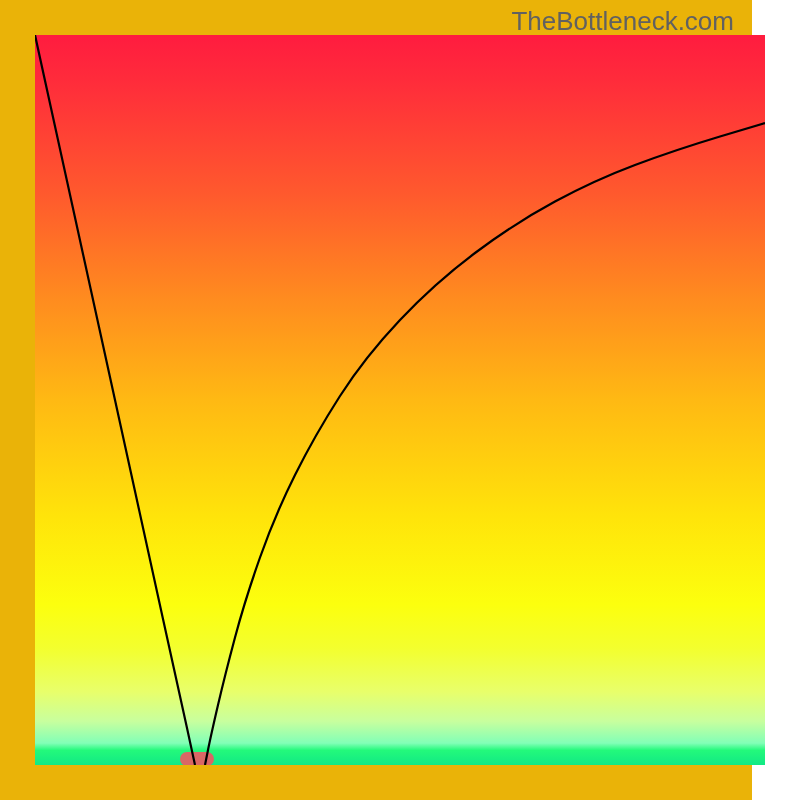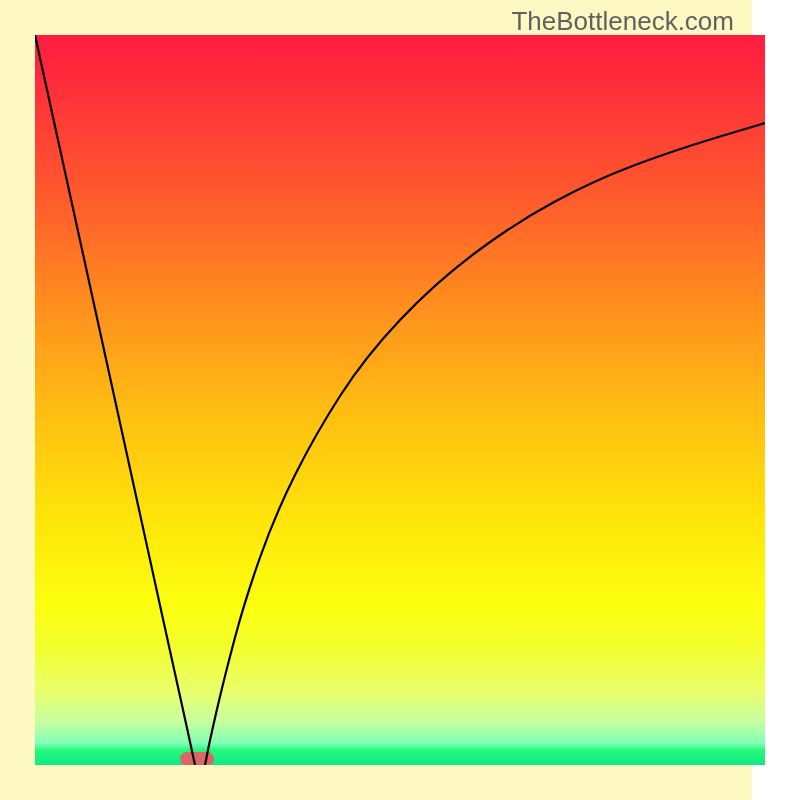--- a/index.html
+++ b/index.html
@@ -8,21 +8,21 @@
     width:800px;
     height:800px;
     overflow:hidden;
     font-family:Arial,Helvetica,sans-serif;
     background:#fff;
   }
   .frame{
     position:absolute;
     left:0;top:0;
     width:752px;height:800px;
-    background:#fef9c3;
+    background:#eab308;
   }
   .plot{
     position:absolute;
     left:35px;top:35px;
     width:730px;height:730px;
     overflow:hidden;
   }
   .gradient{
     position:absolute;
     left:0;top:0;right:0;bottom:0;

